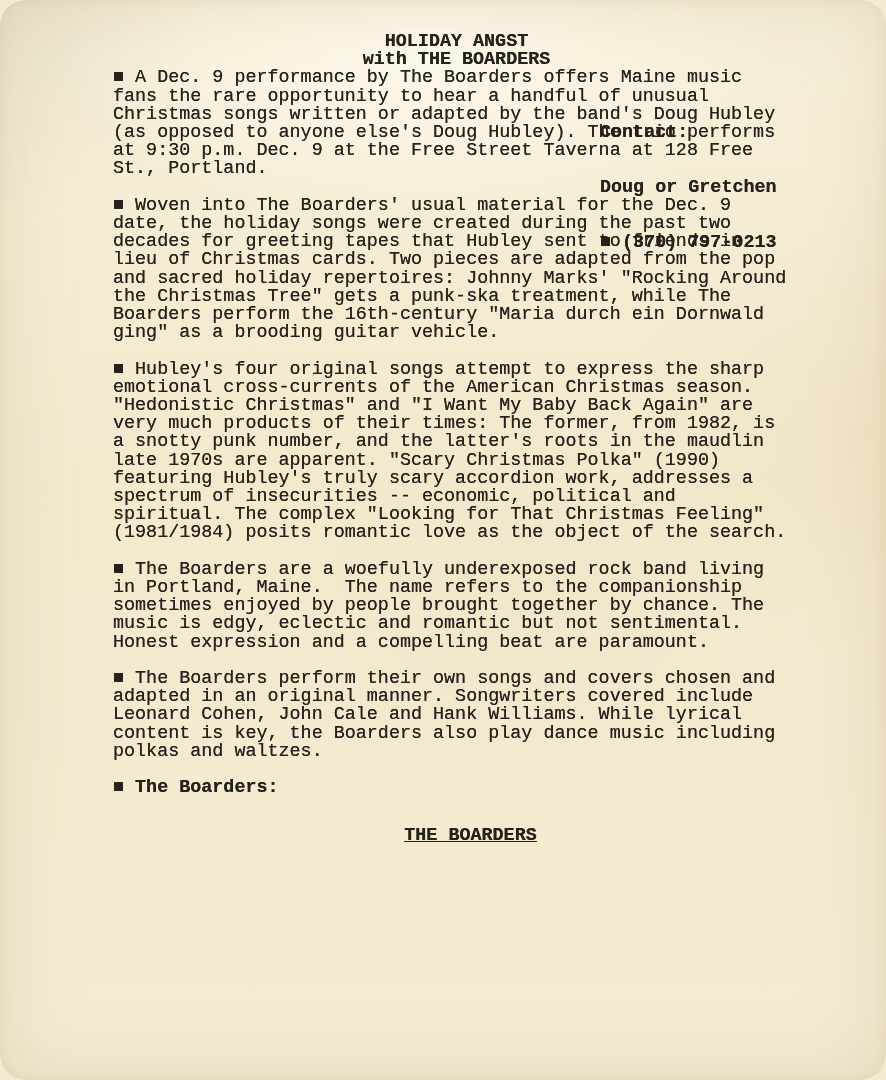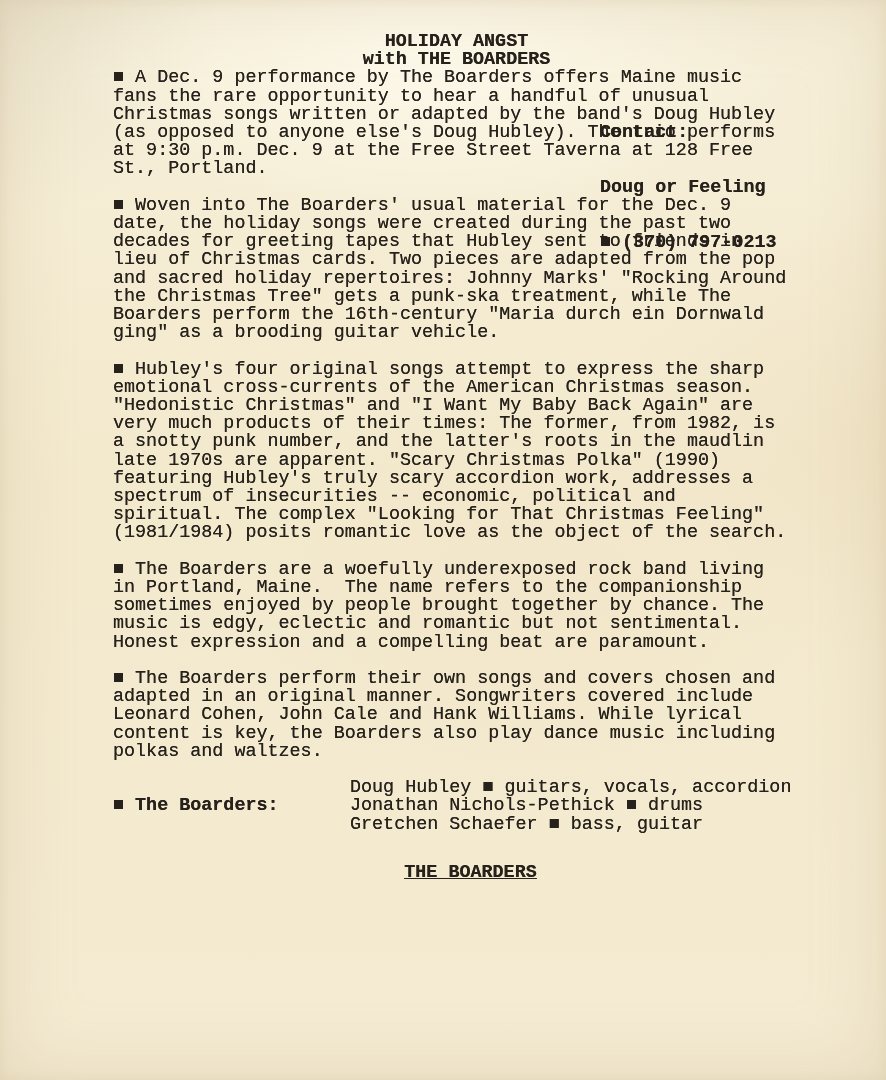--- a/index.html
+++ b/index.html
@@ -21,20 +21,21 @@
     text-shadow: 0 0 0.5px rgba(38, 33, 27, 0.85);
     background:
       radial-gradient(ellipse 55% 22% at 48% 5%, rgba(255, 252, 240, 0.75), rgba(255, 252, 240, 0) 75%),
       radial-gradient(ellipse 40% 30% at 98% 40%, rgba(236, 218, 184, 0.35), rgba(236, 218, 184, 0) 70%),
       radial-gradient(ellipse 45% 28% at 60% 55%, rgba(240, 224, 192, 0.30), rgba(240, 224, 192, 0) 70%),
       radial-gradient(circle 220px at 0% 0%, rgba(205, 195, 172, 0.28), rgba(205, 195, 172, 0) 100%),
       linear-gradient(180deg, #f6efd9 0%, #f3e9cd 45%, #f4ebd2 100%);
     box-shadow:
       inset 0 0 75px rgba(190, 168, 128, 0.28),
       inset 0 0 12px rgba(200, 180, 140, 0.22);
+    border-radius: 26px;
   }
   .title-block {
     text-align: center;
     font-weight: bold;
   }
   .contact {
     position: absolute;
     left: 600px;
     top: 88px;
     font-weight: bold;
@@ -80,21 +81,21 @@
 
 <div class="page">
 
   <header class="title-block">
     <div class="title-line">HOLIDAY ANGST</div>
     <div class="title-line">with THE BOARDERS</div>
   </header>
 
   <aside class="contact">
     <div>Contact:</div>
-    <div>Doug or Feeling</div>
+    <div>Doug or Gretchen</div>
     <div>■ (370) 797-0213</div>
   </aside>
 
   <main class="doc-body">
     <p class="para first">■ A Dec. 9 performance by The Boarders offers Maine music
 fans the rare opportunity to hear a handful of unusual
 Christmas songs written or adapted by the band's Doug Hubley
 (as opposed to anyone else's Doug Hubley). The trio performs
 at 9:30 p.m. Dec. 9 at the Free Street Taverna at 128 Free
 St., Portland.</p>
@@ -122,23 +123,20 @@
 music is edgy, eclectic and romantic but not sentimental.
 Honest expression and a compelling beat are paramount.</p>
     <p class="para">■ The Boarders perform their own songs and covers chosen and
 adapted in an original manner. Songwriters covered include
 Leonard Cohen, John Cale and Hank Williams. While lyrical
 content is key, the Boarders also play dance music including
 polkas and waltzes.</p>
 
     <div class="lineup">
       <div class="lineup-label">■ The Boarders:</div>
-      <div class="lineup-members">Doug Hubley ■ guitars, vocals, accordion
-Jonathan Nichols-Pethick ■ drums
-Gretchen Schaefer ■ bass, guitar</div>
     </div>
 
     <footer class="footer">
       <div class="footer-band">THE BOARDERS</div>
     </footer>
   </main>
 
 </div>
 
 </body></html>

